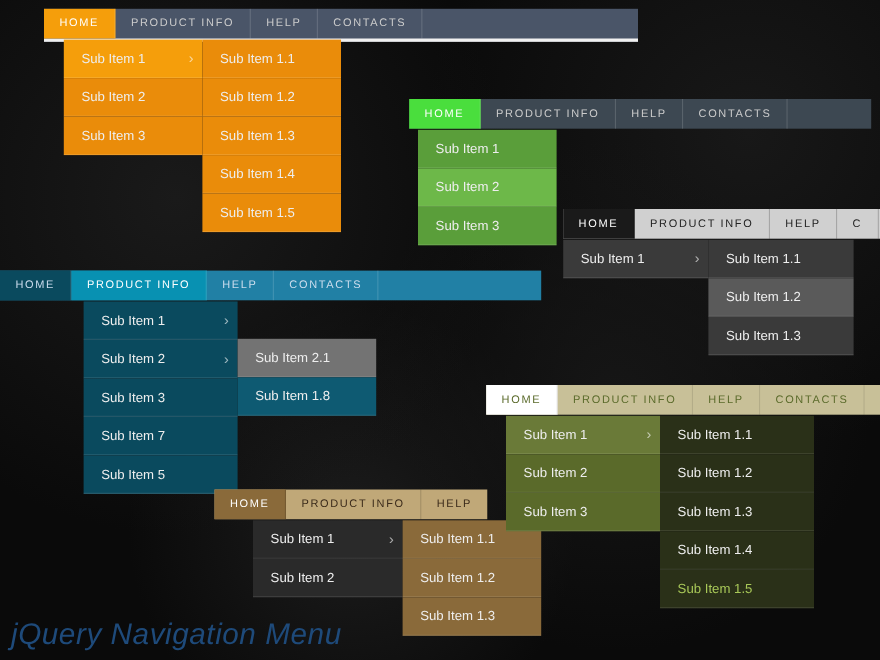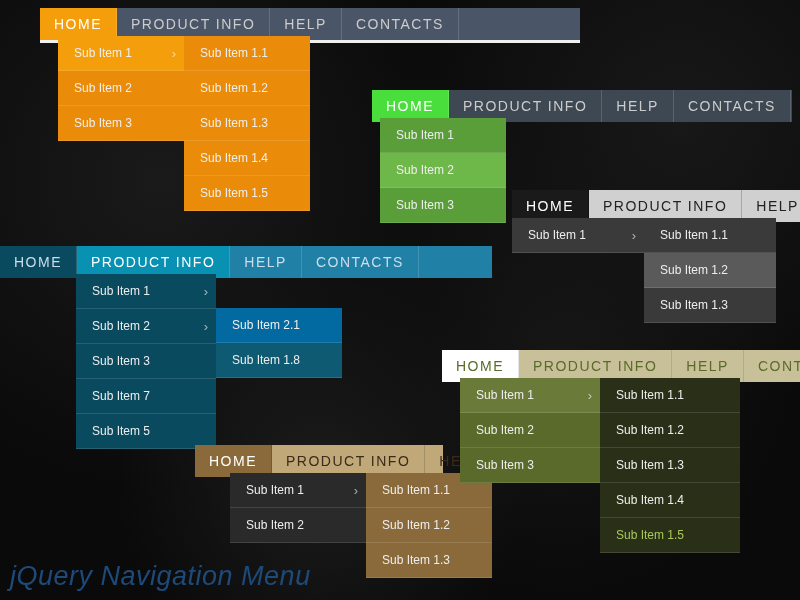--- a/index.html
+++ b/index.html
@@ -5,21 +5,21 @@
 * { margin: 0; padding: 0; box-sizing: border-box; font-family: "Segoe UI", Tahoma, sans-serif; }
 body { width: 800px; height: 600px; background: #000; position: relative; overflow: hidden; }
 .bg { position: absolute; inset: 0; background: #0a0a0a;
   background-image:
     radial-gradient(circle at 20% 30%, #1a1a1a 0%, transparent 40%),
     radial-gradient(circle at 70% 60%, #161616 0%, transparent 35%),
     radial-gradient(circle at 40% 80%, #1c1c1c 0%, transparent 30%),
     radial-gradient(circle at 85% 20%, #181818 0%, transparent 35%);
 }
 .title { position: absolute; bottom: 8px; left: 10px; color: #1e4a7a; font-size: 27px; font-style: italic; font-weight: 300; letter-spacing: 0.5px; }
-.menubar { position: absolute; display: flex; font-size: 14px; letter-spacing: 1.5px; }
+.menubar { position: absolute; display: flex; font-size: 10px; letter-spacing: 1.5px; }
 .menubar .item { padding: 8px 14px; color: #eee; cursor: pointer; white-space: nowrap; border-right: 1px solid rgba(255,255,255,0.15); }
 .menubar .item.active { color: #fff; }
 .submenu { position: absolute; display: flex; flex-direction: column; font-size: 12px; }
 .submenu .sub { padding: 10px 16px; color: #eee; cursor: pointer; width: 126px; border-bottom: 1px solid rgba(255,255,255,0.12); position: relative; }
 .submenu .sub.arrow::after { content: "›"; position: absolute; right: 8px; top: 50%; transform: translateY(-50%); color: rgba(255,255,255,0.6); font-size: 13px; }
 
 
 #m1 { top: 8px; left: 40px; background: #4a5568; border-bottom: 3px solid #f0f0f0; width: 540px; }
 #m1 .item { color: #ccc; }
 #m1 .item.active { background: #f59e0b; color: #fff; }
@@ -48,21 +48,21 @@
 #s3b .sub:nth-child(2) { background: #5a5a5a; }
 
 
 #m4 { top: 246px; left: 0; background: #2180a5; width: 492px; }
 #m4 .item { color: #cde; }
 #m4 .item.active { background: #0891b2; color: #fff; }
 #m4 .item.dark { background: #0a4a5e; }
 #s4a { top: 274px; left: 76px; }
 #s4a .sub { background: #0a4a5e; width: 140px; }
 #s4b { top: 308px; left: 216px; }
-#s4b .sub { background: #0369a1; width: 126px; }
+#s4b .sub { background: #737373; width: 126px; }
 #s4b .sub:nth-child(2) { background: #0e5a72; }
 
 
 #m5 { top: 445px; left: 195px; background: #c0a878; width: 248px; }
 #m5 .item { color: #3a2a1a; border-right-color: rgba(0,0,0,0.15); }
 #m5 .item.active { background: #8a6a3a; color: #fff; }
 #s5a { top: 473px; left: 230px; }
 #s5a .sub { background: #2a2a2a; width: 136px; }
 #s5b { top: 473px; left: 366px; }
 #s5b .sub { background: #8a6a3a; width: 126px; }

